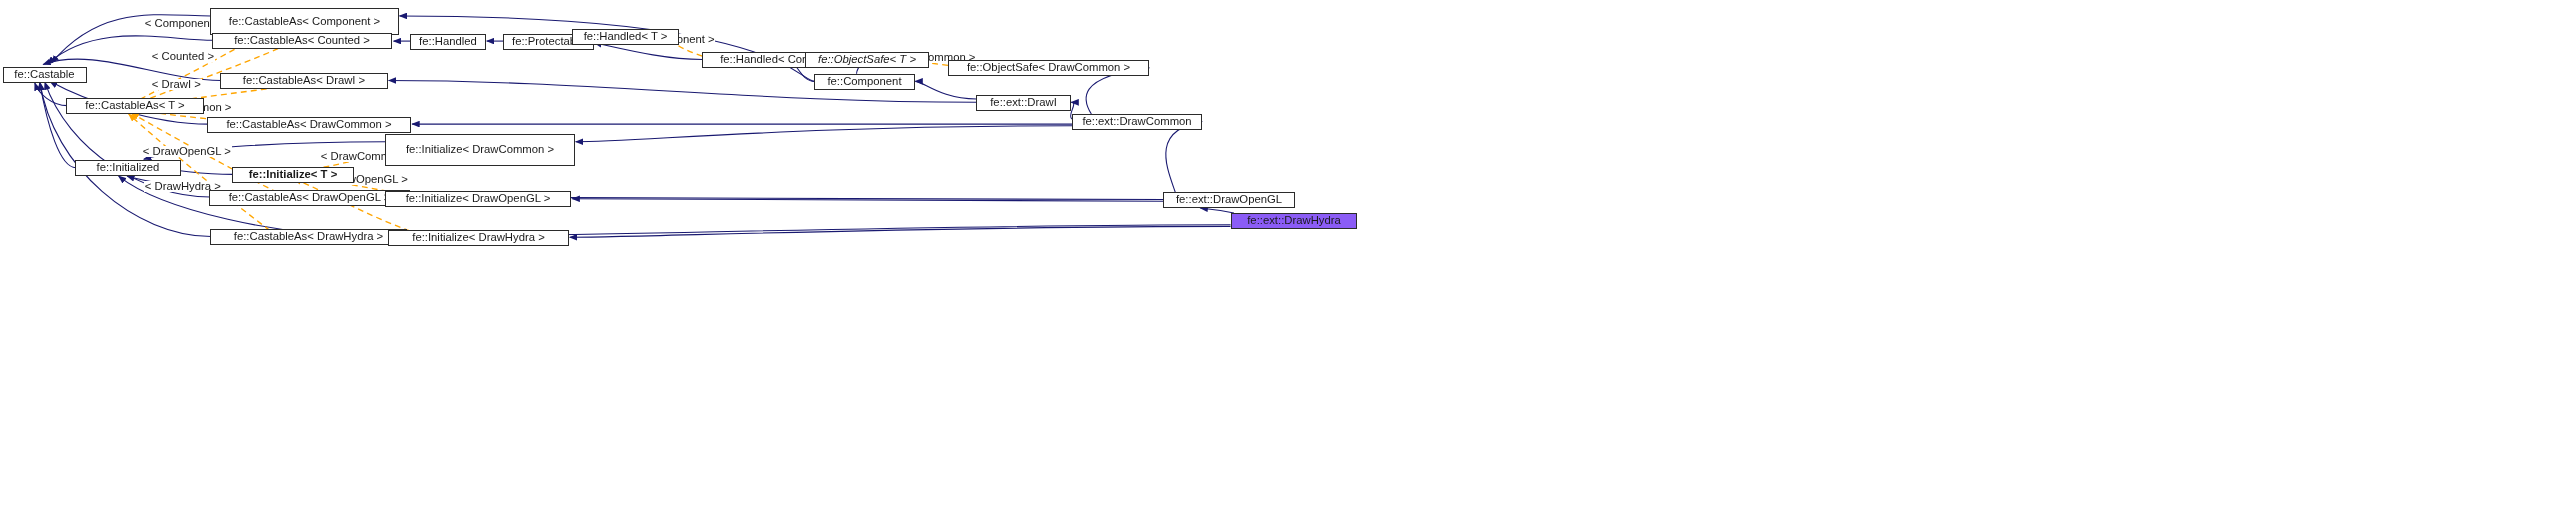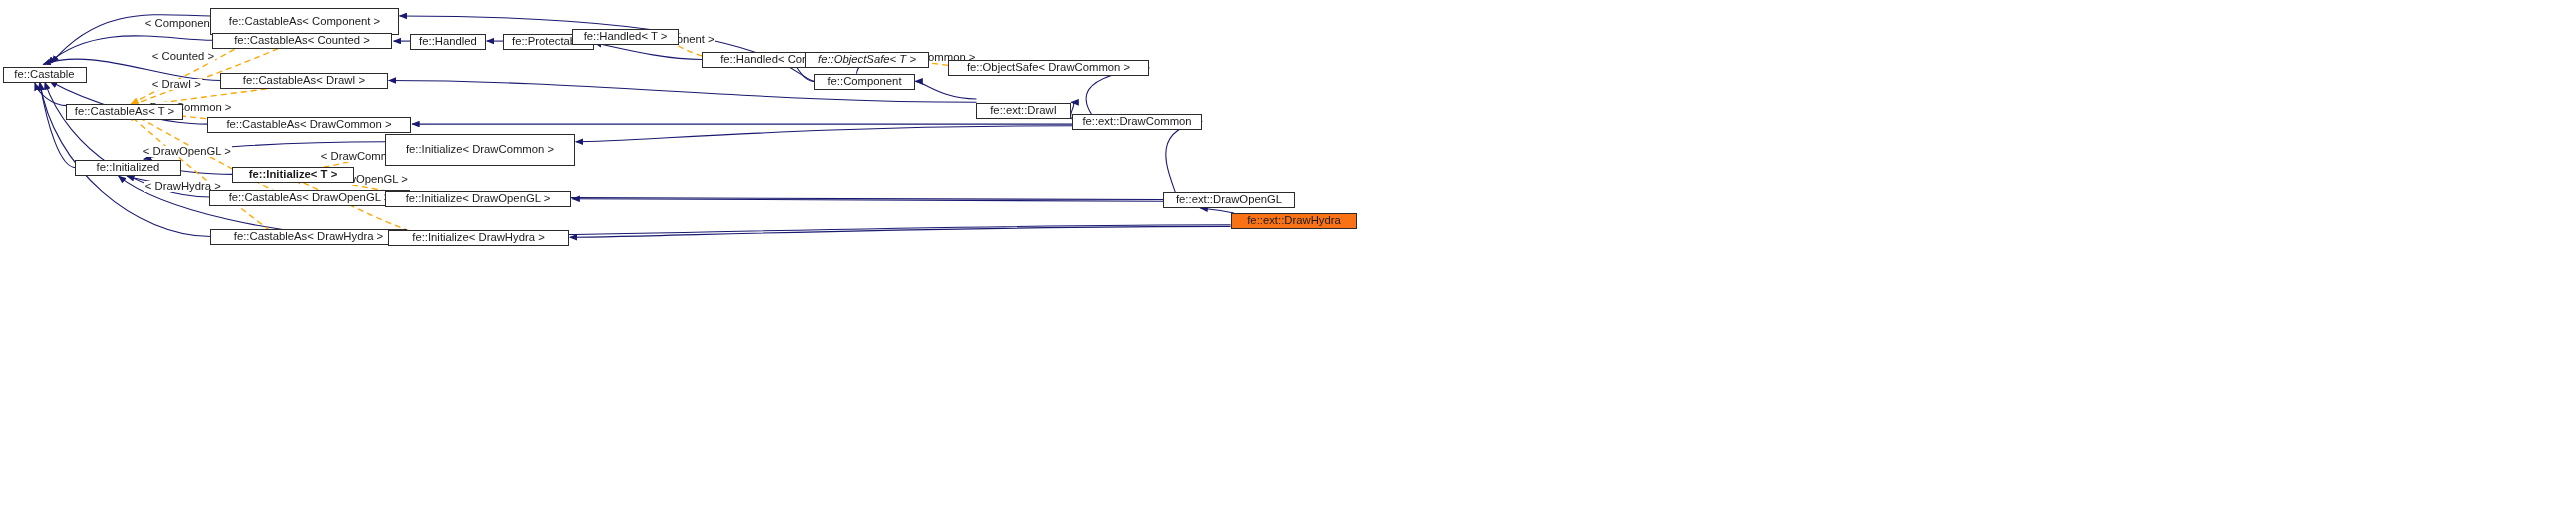--- a/index.html
+++ b/index.html
@@ -34,21 +34,21 @@
     line-height: 1;
     white-space: nowrap;
     display: flex;
     align-items: center;
     justify-content: center;
     padding: 0 5.9px;
     z-index: 5;
     cursor: default;
   }
   .node.current {
-    background: #f97316;
+    background: #8b5cf6;
     border-color: #2b2b2b;
   }
   .edge-label {
     position: absolute;
     font-size: 11.3px;
     color: #1a1a1a;
     white-space: nowrap;
     background: #ffffff;
     padding: 0 0.8px;
     z-index: 4;
@@ -111,21 +111,21 @@
         <path d="M 520,169 C 460,180 400,200 346,205" fill="none" stroke="#ffa500" stroke-width="1.6" stroke-dasharray="7,5" marker-end="url(#arrow-orange)"></path>
         <path d="M 520,237 C 460,230 400,215 348,210" fill="none" stroke="#ffa500" stroke-width="1.6" stroke-dasharray="7,5" marker-end="url(#arrow-orange)"></path>
         <path d="M 510,283 C 450,265 390,230 349,213" fill="none" stroke="#ffa500" stroke-width="1.6" stroke-dasharray="7,5" marker-end="url(#arrow-orange)"></path>
         <path d="M 836,67 C 815,60 790,48 809,45" fill="none" stroke="#ffa500" stroke-width="1.6" stroke-dasharray="7,5" marker-end="url(#arrow-orange)"></path>
         <path d="M 1129,78 C 1100,74 1070,70 1043,70" fill="none" stroke="#ffa500" stroke-width="1.6" stroke-dasharray="7,5" marker-end="url(#arrow-orange)"></path>
       </g>
   </svg>
 <div class="node" style="left: 2.5px; top: 67px; width: 84px; height: 16px;">
       <span>fe::Castable</span>
     </div>
-    <div class="node" style="left: 66px; top: 104px; width: 117px; height: 16px; text-align: right;">
+    <div class="node" style="left: 66px; top: 98px; width: 138px; height: 16px; text-align: right;">
       <span>fe::CastableAs&lt; T &gt;</span>
     </div>
     <div class="node" style="left: 75px; top: 160px; width: 106px; height: 16px;">
       <span>fe::Initialized</span>
     </div>
     <div class="node" style="left: 210px; top: 8.4px; width: 189px; height: 27px;">
       <span>fe::CastableAs&lt; Component &gt;</span>
     </div>
     <div class="node" style="left: 212px; top: 33px; width: 180px; height: 16px;">
       <span>fe::CastableAs&lt; Counted &gt;</span>
@@ -168,21 +168,21 @@
     </div>
     <div class="node" style="left: 805px; top: 52px; width: 124px; height: 16px; font-style: italic;">
       <span>fe::ObjectSafe&lt; T &gt;</span>
     </div>
     <div class="node" style="left: 814px; top: 74px; width: 101px; height: 16px;">
       <span>fe::Component</span>
     </div>
     <div class="node" style="left: 948px; top: 60px; width: 201px; height: 16px;">
       <span>fe::ObjectSafe&lt; DrawCommon &gt;</span>
     </div>
-    <div class="node" style="left: 976px; top: 95px; width: 95px; height: 16px; margin-top: 8px;">
+    <div class="node" style="left: 976px; top: 95px; width: 95px; height: 16px;">
       <span>fe::ext::DrawI</span>
     </div>
     <div class="node" style="left: 1072px; top: 114px; width: 130px; height: 16px;">
       <span>fe::ext::DrawCommon</span>
     </div>
     <div class="node" style="left: 1163px; top: 192px; width: 132px; height: 16px;">
       <span>fe::ext::DrawOpenGL</span>
     </div>
     <div class="node current" style="left: 1231px; top: 213px; width: 126px; height: 16px;">
       <span>fe::ext::DrawHydra</span>

